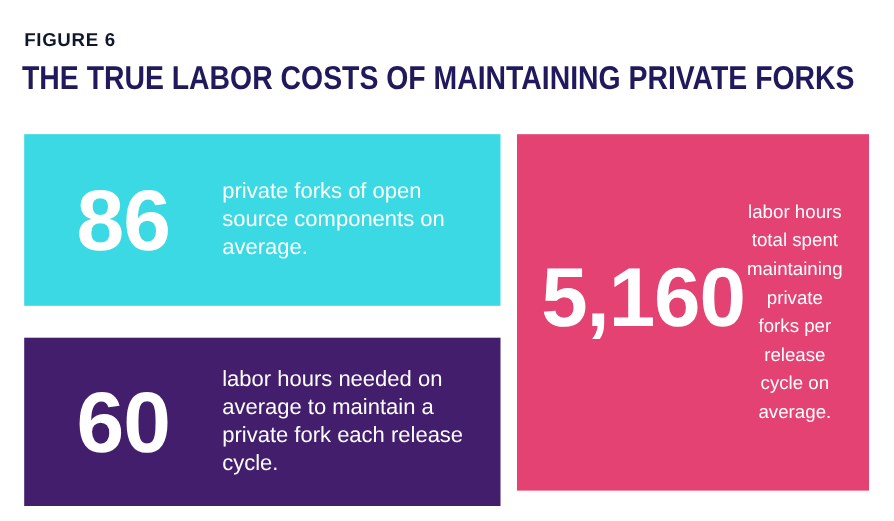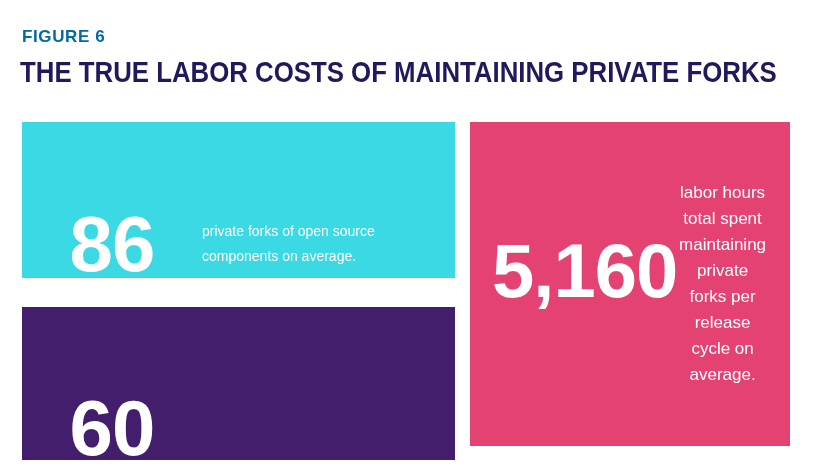--- a/index.html
+++ b/index.html
@@ -25,21 +25,21 @@
   }
 
   
   .fig-label {
     position: absolute;
     left: 22px;
     top: 27px;
     font-size: 17px;
     font-weight: bold;
     letter-spacing: 0.6px;
-    color: #0369a1;
+    color: #0f172a;
     font-family: "Liberation Sans Narrow", "Liberation Sans", sans-serif;
     white-space: nowrap;
   }
   .fig-title {
     position: absolute;
     left: 20px;
     top: 55px;
     font-size: 30px;
     line-height: 34px;
     font-weight: bold;
@@ -78,34 +78,33 @@
     width: 320px;
     height: 324px;
     background: #E34273;
   }
 
   
   .card-h {
     display: flex;
     align-items: center;
     height: 100%;
-    margin-top: 44px;
   }
   .card-h .stat-number {
     flex: 0 0 auto;
     width: 180px;
     text-align: center;
     font-size: 78px;
     line-height: 78px;
     font-weight: bold;
     letter-spacing: -1px;
   }
   .card-h .stat-caption {
     flex: 1 1 auto;
-    font-size: 14px;
+    font-size: 20px;
     line-height: 25.5px;
     font-weight: normal;
     padding-right: 16px;
   }
 
   
   .card-v {
     display: flex;
     flex-direction: row;
     justify-content: center;
@@ -141,20 +140,21 @@
   <div class="card card-cyan">
     <div class="card-h">
       <div class="stat-number">86</div>
       <div class="stat-caption">private forks of open source components on average.</div>
     </div>
   </div>
 
   <div class="card card-purple">
     <div class="card-h">
       <div class="stat-number">60</div>
+      <div class="stat-caption">labor hours needed on average to maintain a private fork each release cycle.</div>
     </div>
   </div>
 
   <div class="card card-pink">
     <div class="card-v">
       <div class="stat-number">5,160</div>
       <div class="stat-caption">labor hours total spent maintaining private forks per release cycle on average.</div>
     </div>
   </div>
 

